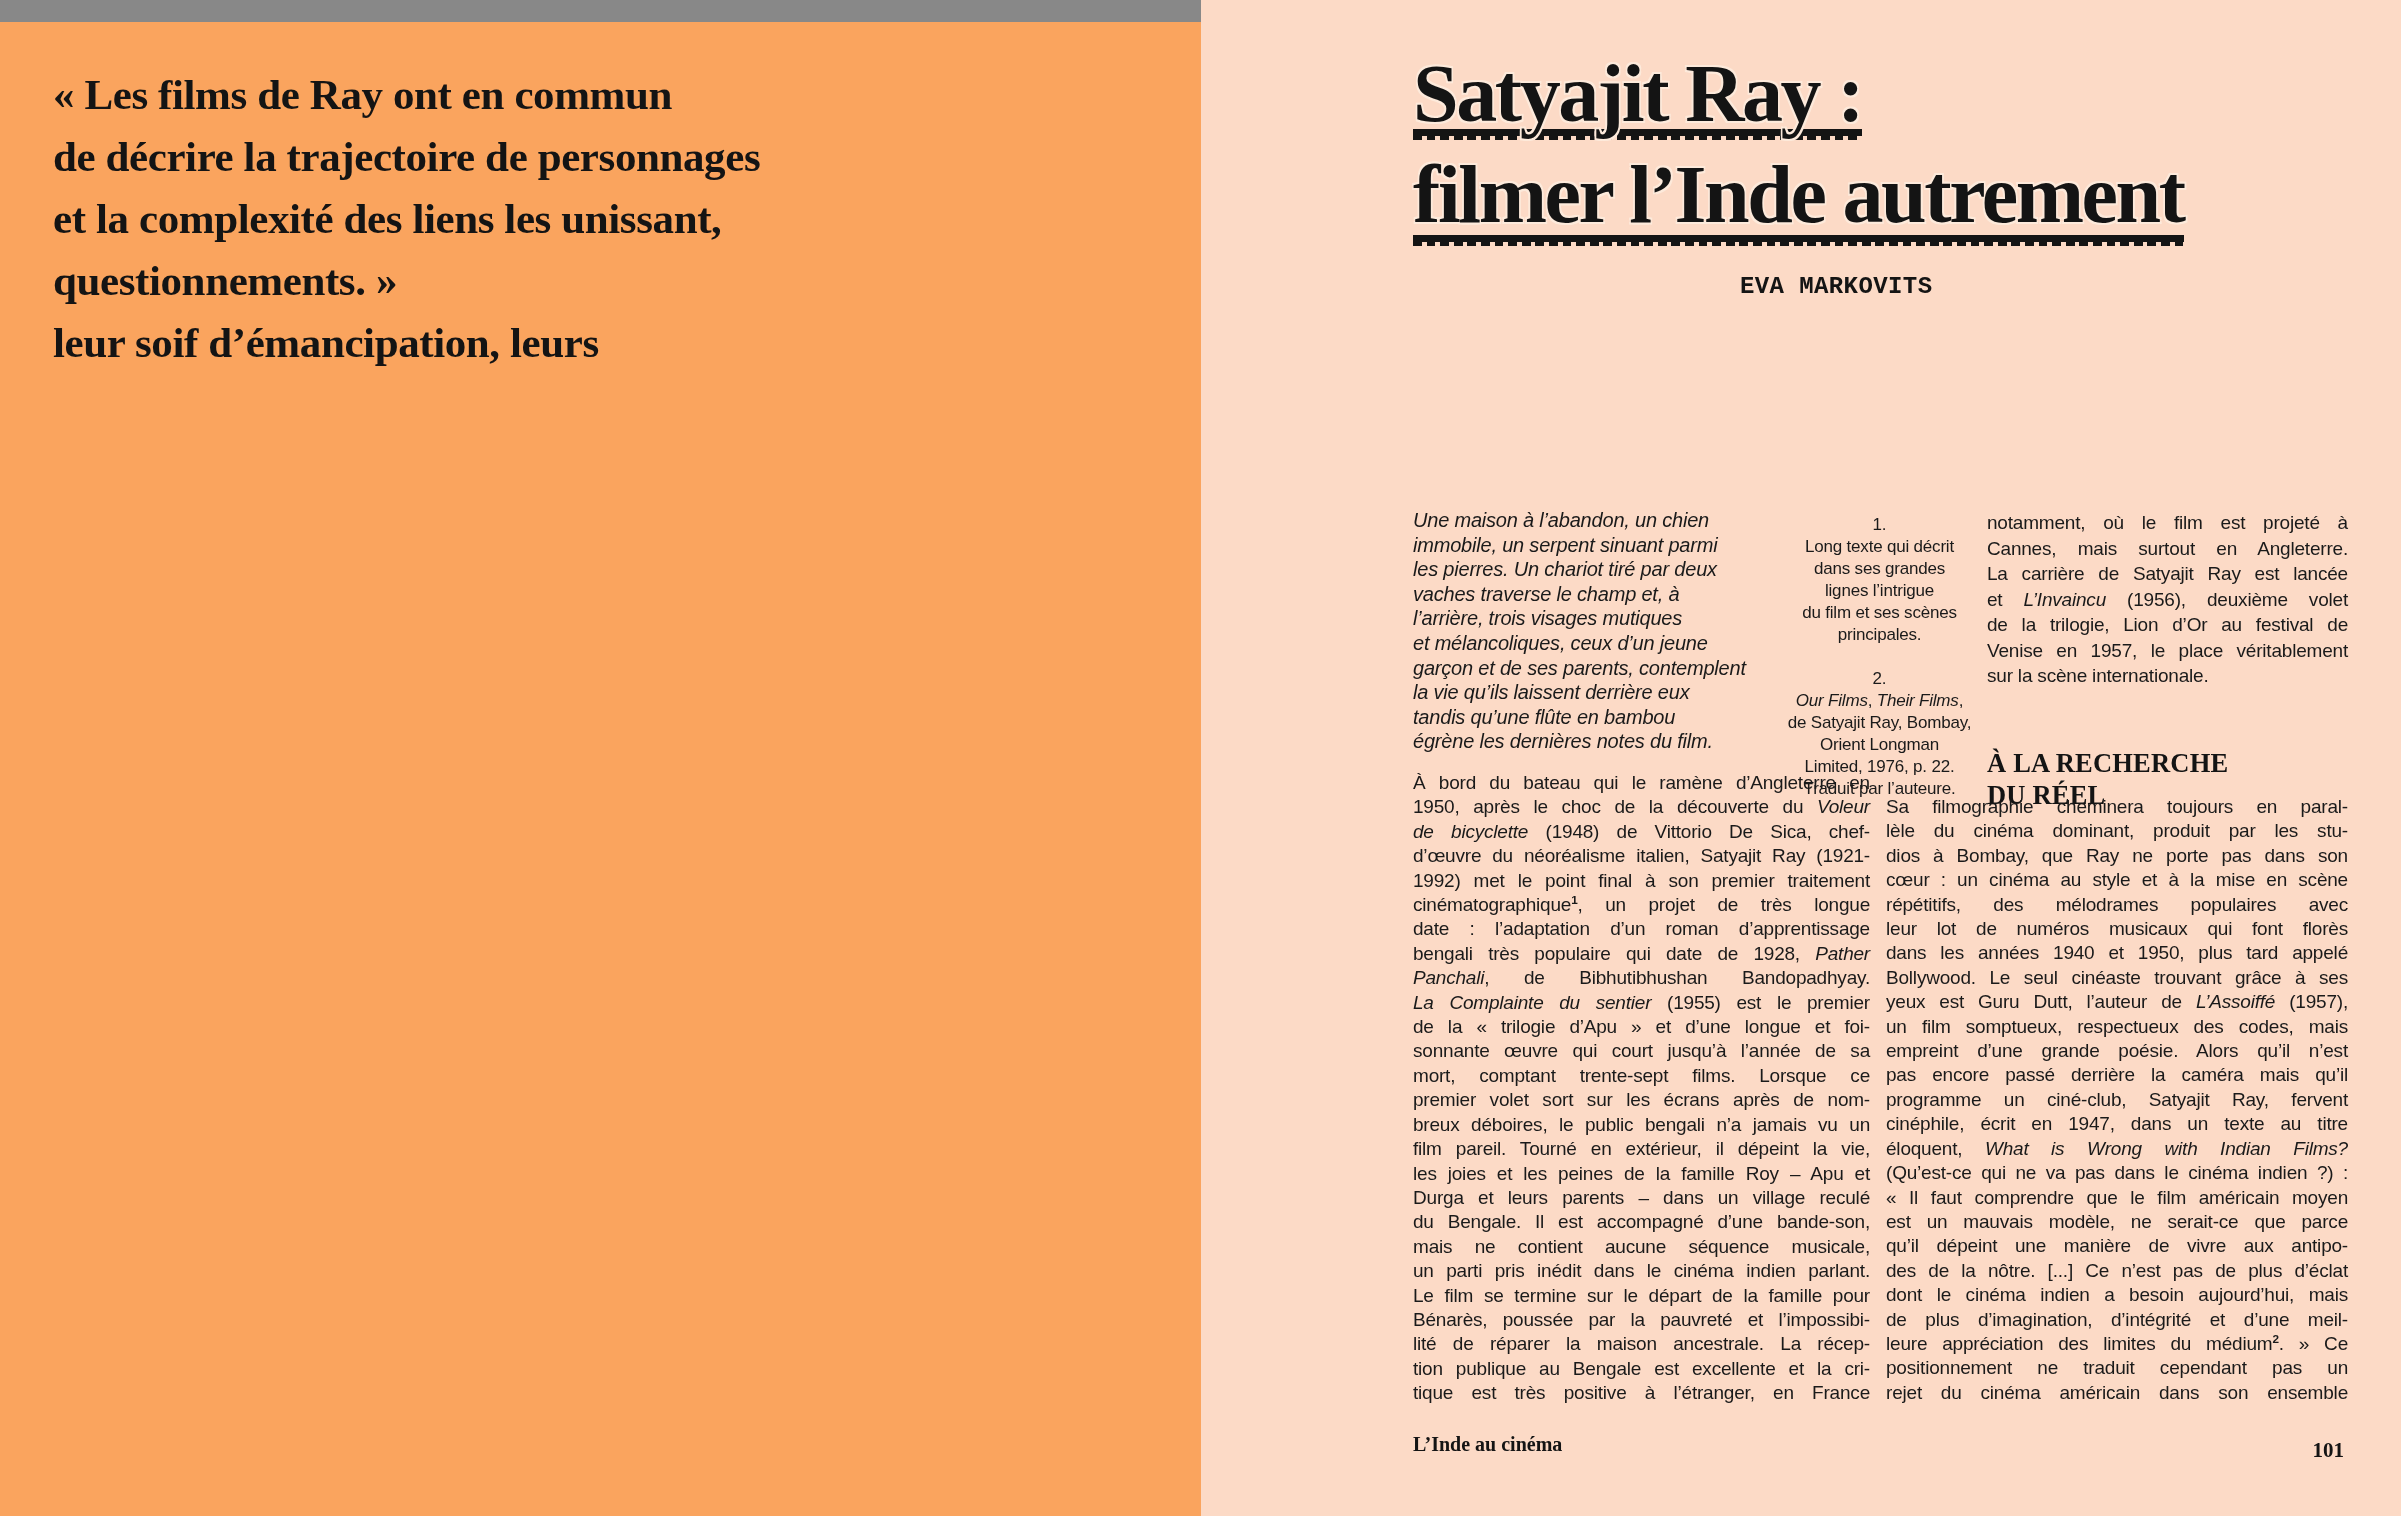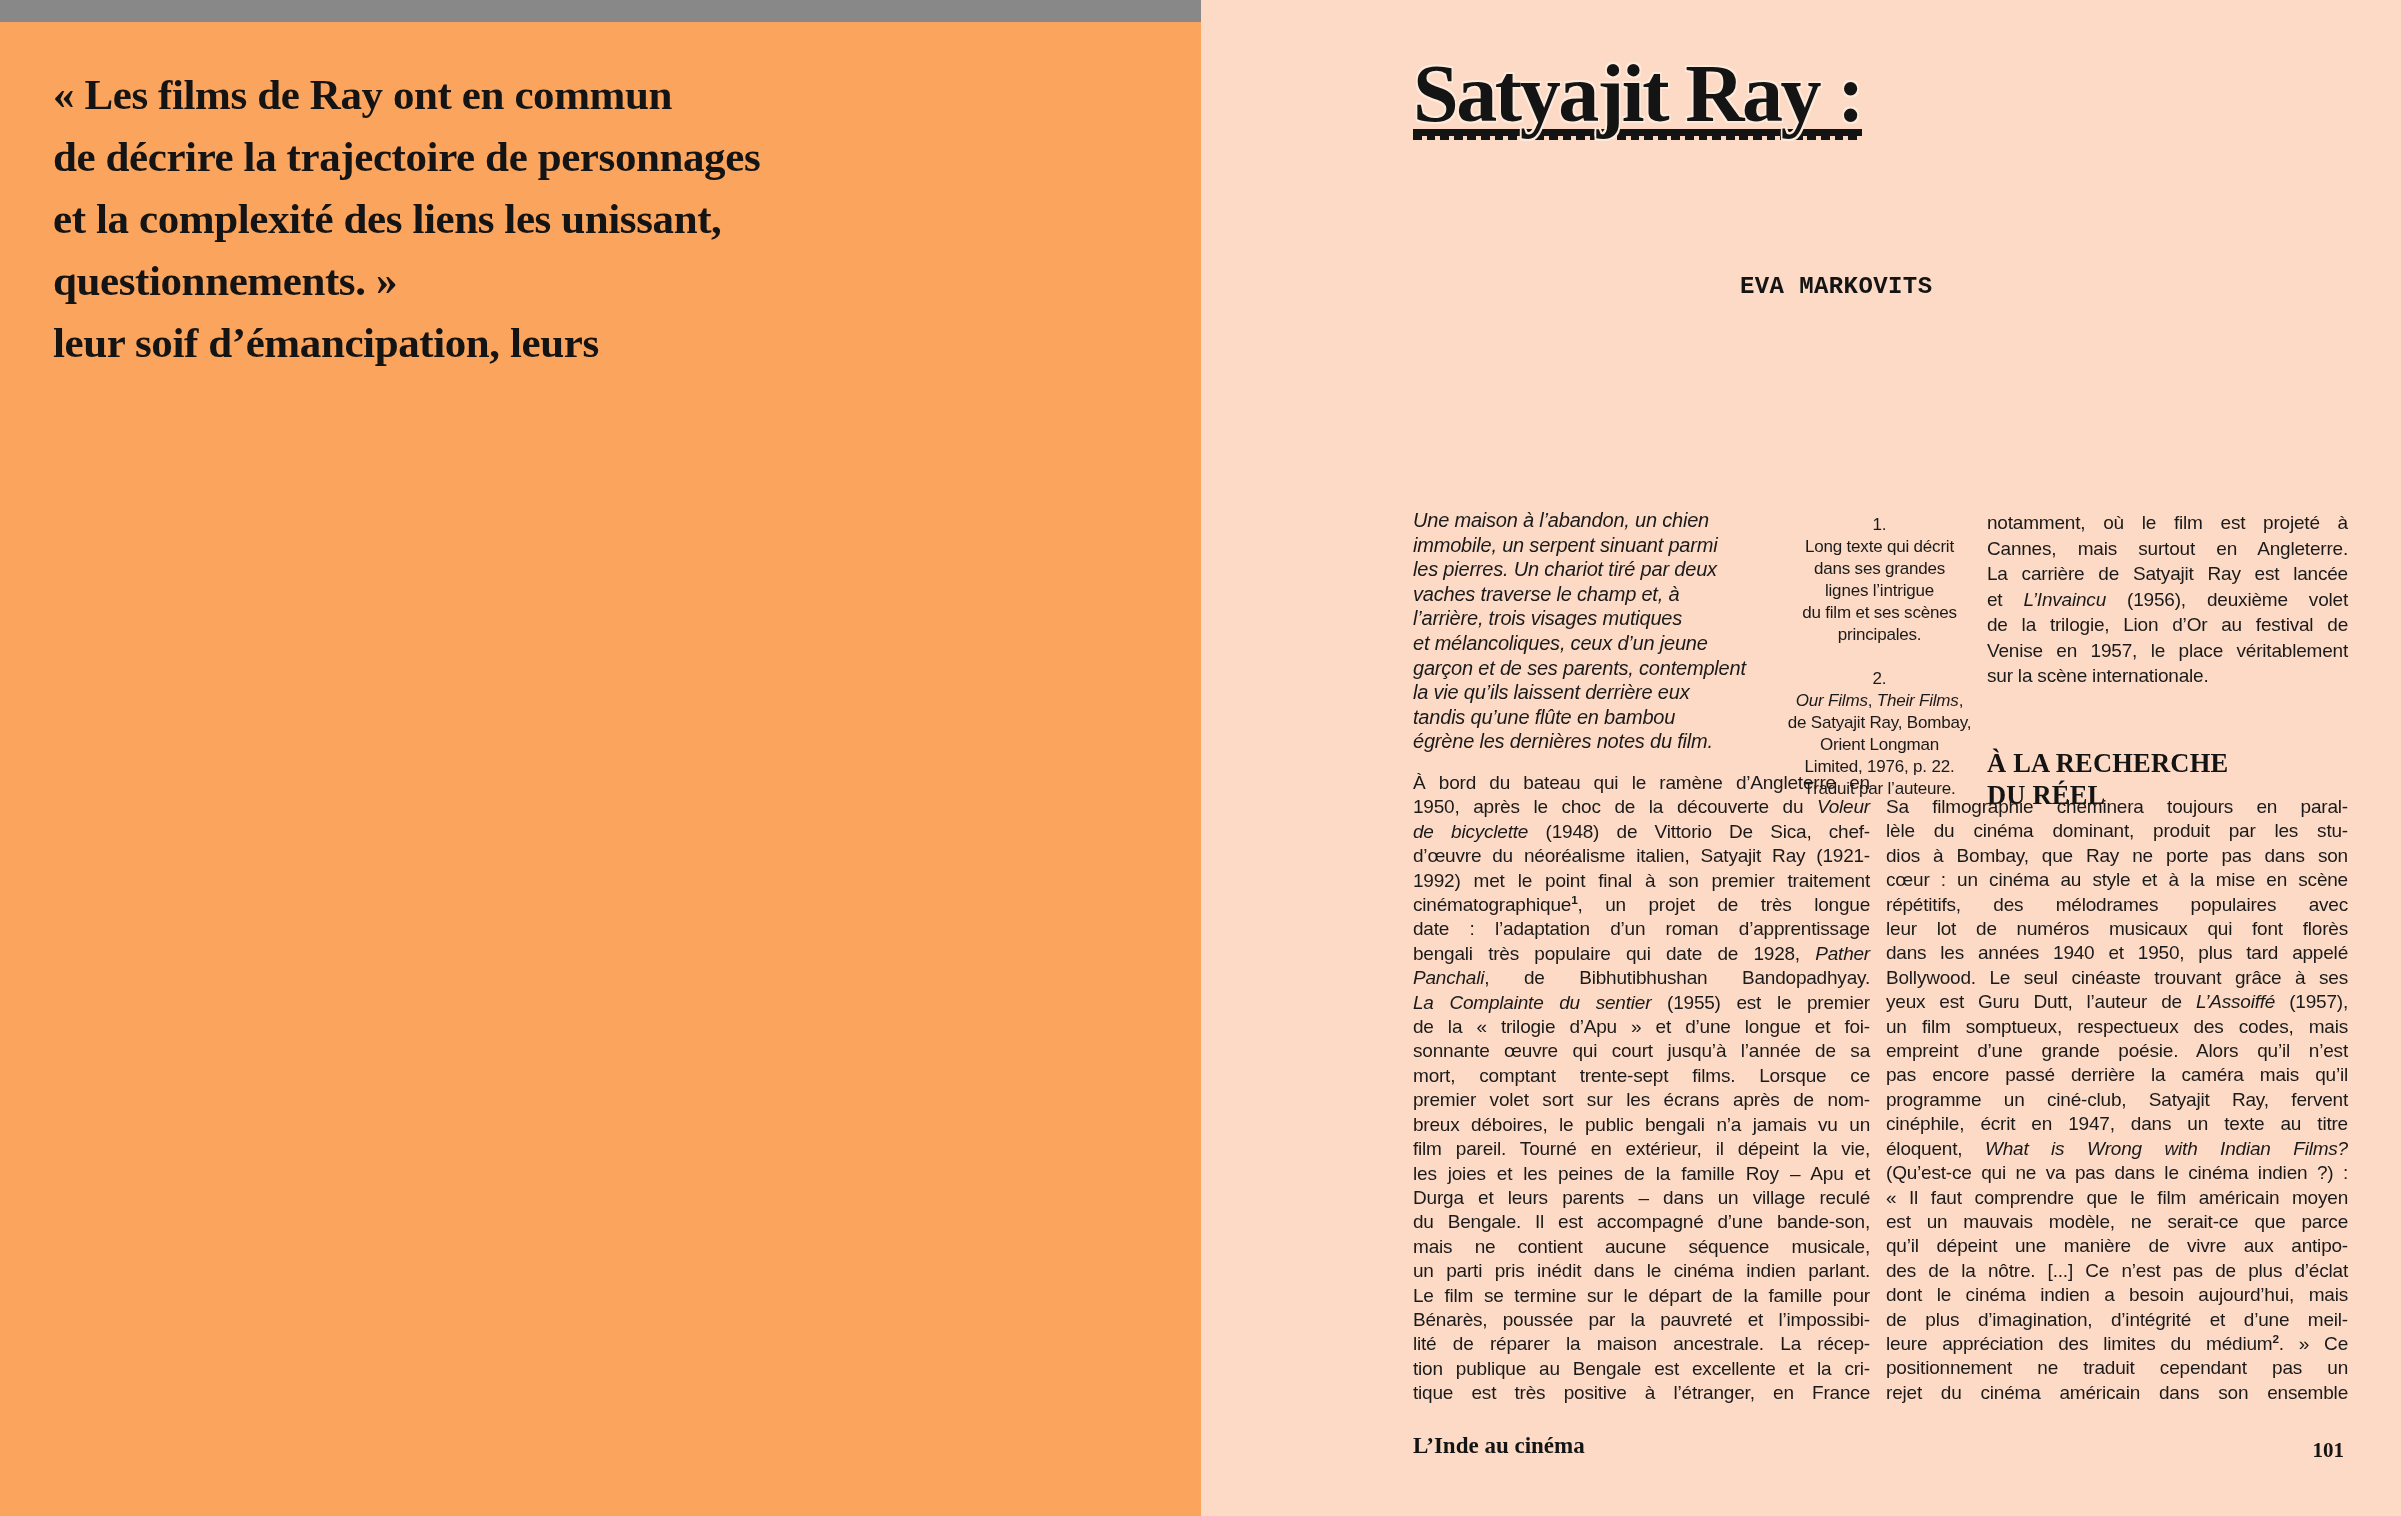--- a/index.html
+++ b/index.html
@@ -48,21 +48,21 @@
                font-size:19px;line-height:25.5px;letter-spacing:-0.2px;}
   .section-heading{position:absolute;left:786px;top:719px;
                    font-family:"Liberation Serif",serif;font-weight:700;
                    font-size:26.5px;line-height:32px;letter-spacing:0.2px;color:#141414;margin-top:28px;}
   .col1{position:absolute;left:212px;top:771px;width:457px;
         font-size:19px;line-height:24.4px;letter-spacing:-0.2px;}
   .col2{position:absolute;left:685px;top:795px;width:462px;
         font-size:19px;line-height:24.4px;letter-spacing:-0.2px;}
 
   .footer-left{position:absolute;left:212px;top:1433px;
-               font-family:"Liberation Serif",serif;font-weight:700;font-size:23px;color:#141414;}
+               font-family:"Liberation Serif",serif;font-weight:700;font-size:20px;color:#141414;}
   .page-number{position:absolute;right:58px;top:1438px;
                font-family:"Liberation Serif",serif;font-weight:700;font-size:21px;color:#141414;}
 </style>
 </head>
 <body>
 
 <div id="canvas">
 
   <div id="page-left" class="page">
     <div class="pull-quote lines">
@@ -72,20 +72,24 @@
         <div class="ln">questionnements. »</div>
         <div class="ln">leur soif d’émancipation, leurs</div>
       </div>
   </div>
 
   <div id="page-right" class="page">
 
     <div class="title-block">
       <div class="title-line">
         <span class="title-text">Satyajit Ray :</span>
+        <div class="film-strip"></div>
+      </div>
+      <div class="title-line">
+        <span class="title-text">filmer l’Inde autrement</span>
         <div class="film-strip"></div>
       </div>
     </div>
 
     <div class="author">EVA MARKOVITS</div>
 
     <div class="intro lines">
         <div class="ln">Une maison à l’abandon, un chien</div>
         <div class="ln">immobile, un serpent sinuant parmi</div>
         <div class="ln">les pierres. Un chariot tiré par deux</div>

